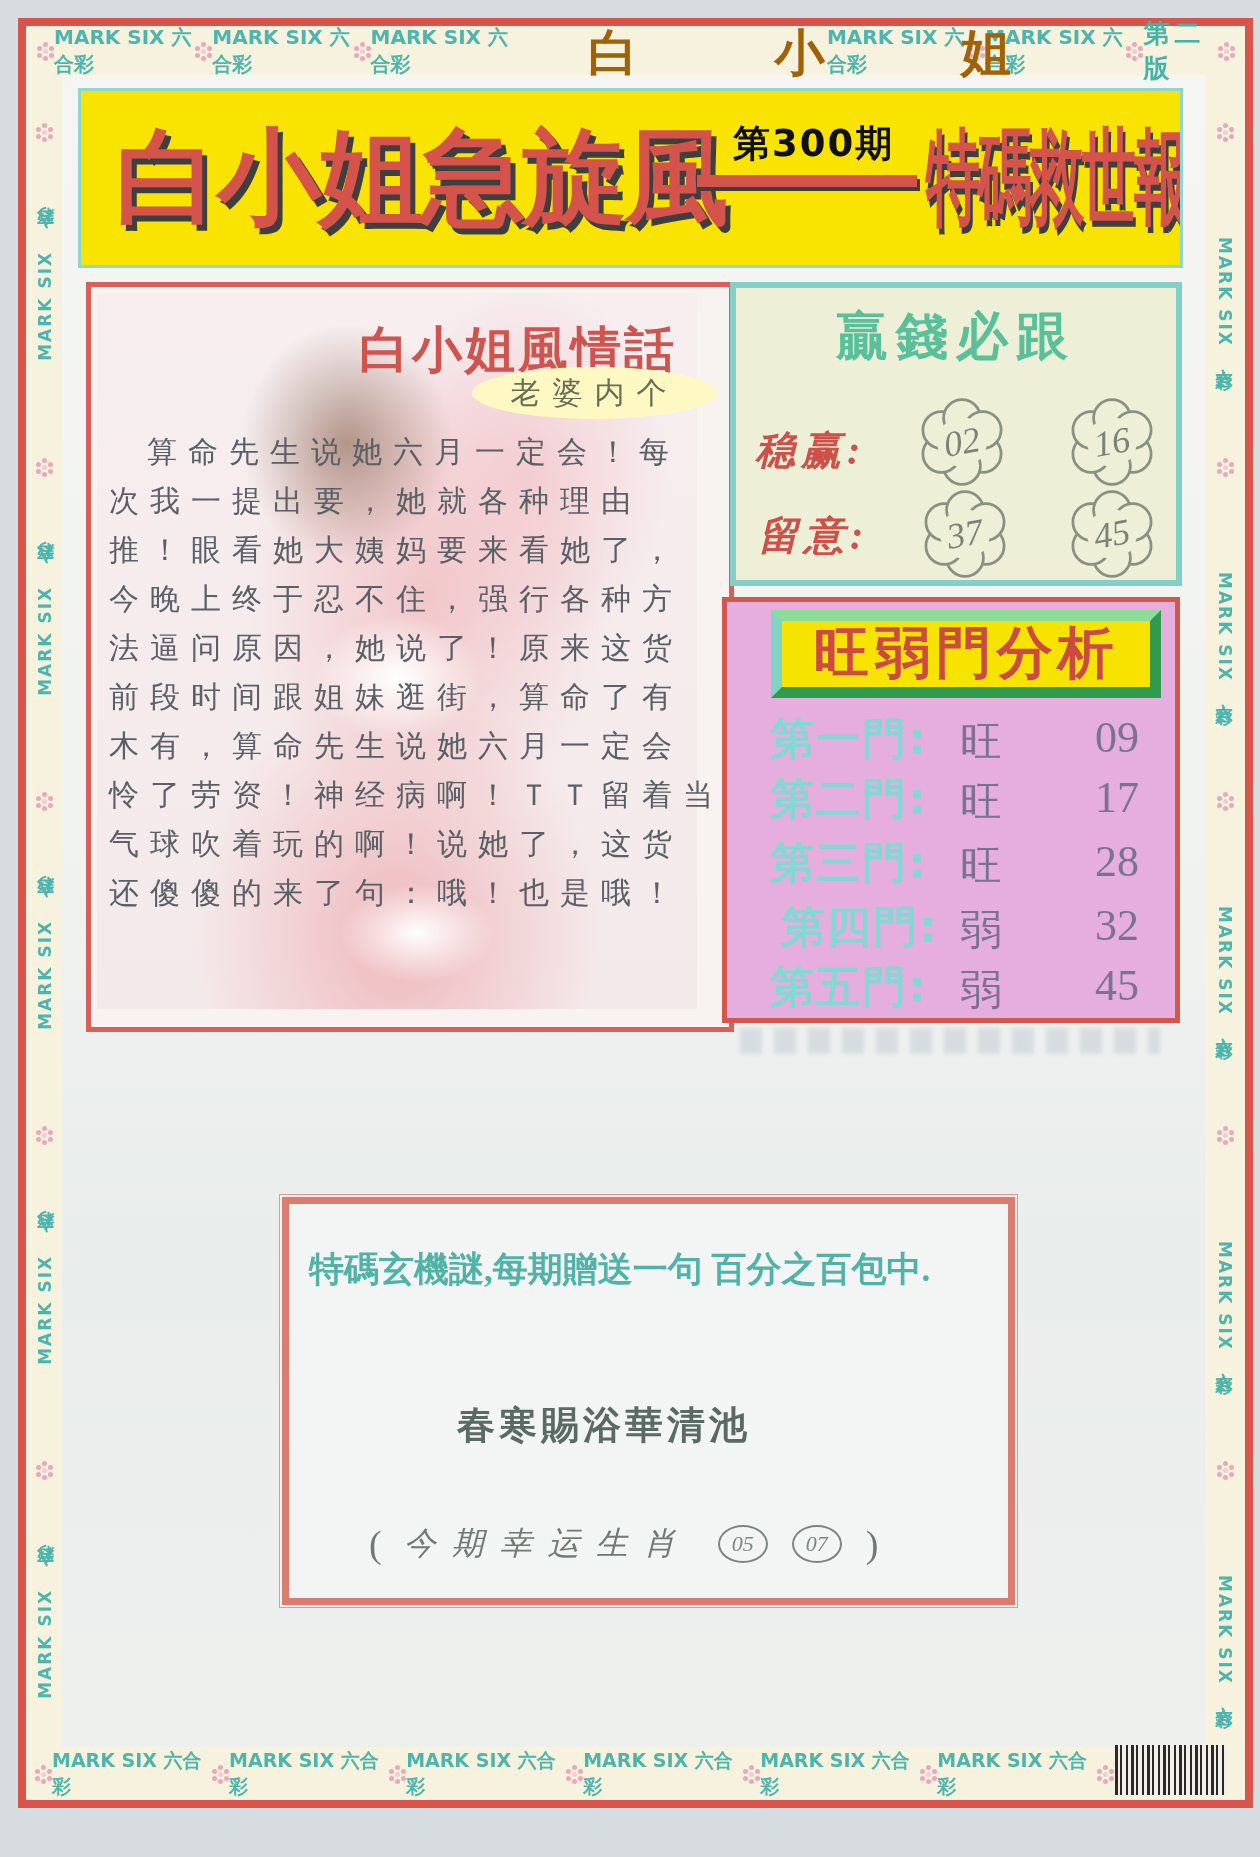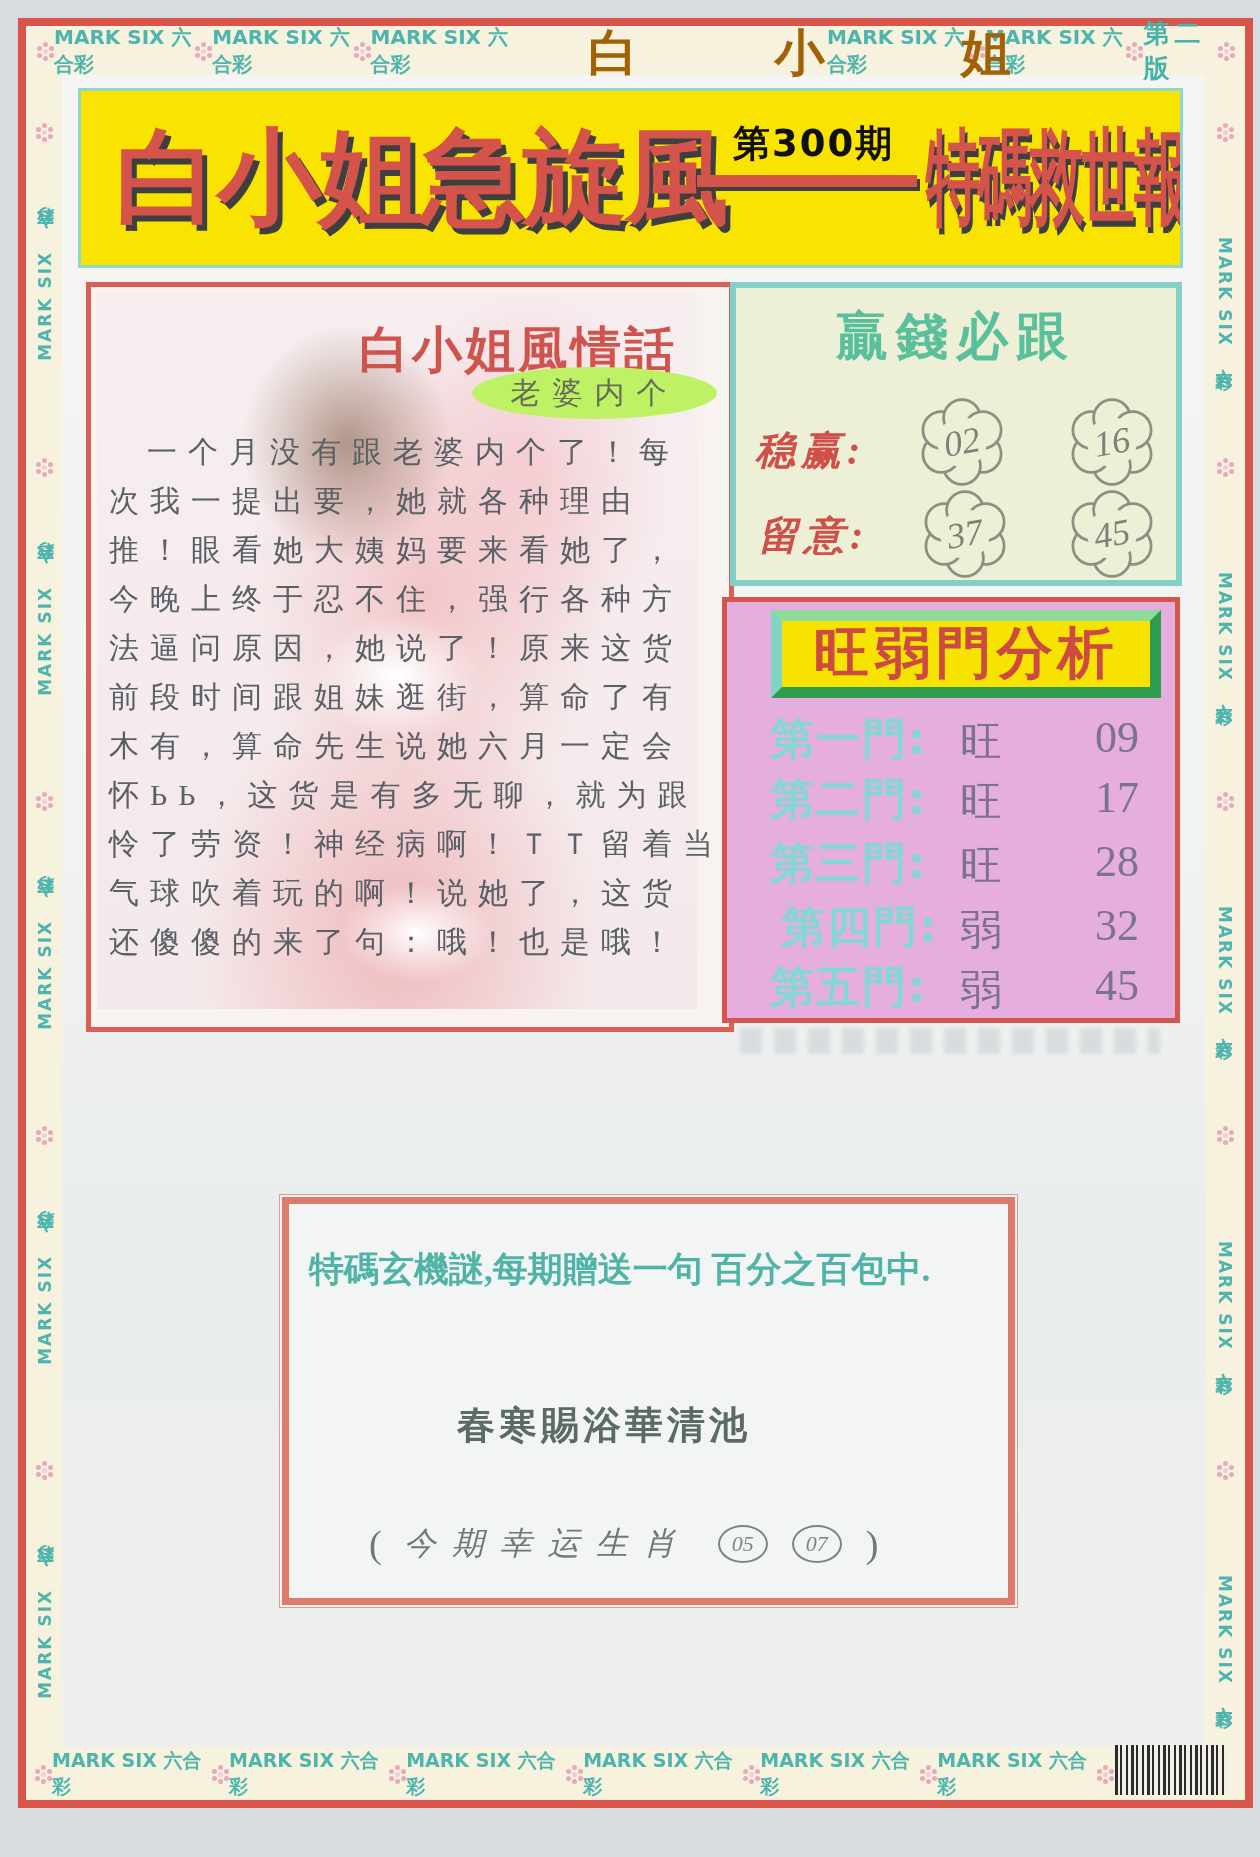--- a/index.html
+++ b/index.html
@@ -35,21 +35,21 @@
   .photo{left:6px;top:6px;width:600px;height:716px;
     background:
       radial-gradient(ellipse 120px 90px at 300px 385px,#ffffff 0%,rgba(255,255,255,0) 70%),
       radial-gradient(ellipse 110px 70px at 320px 640px,#ffffff 0%,rgba(255,255,255,0) 70%),
       radial-gradient(ellipse 150px 170px at 250px 150px,rgba(125,85,62,.55),rgba(125,85,62,0) 70%),
       radial-gradient(ellipse 240px 330px at 330px 300px,#f2c6c9,rgba(242,198,201,0) 75%),
       radial-gradient(ellipse 190px 260px at 430px 180px,#f4cfd4,rgba(244,207,212,0) 75%),
       radial-gradient(ellipse 260px 330px at 300px 640px,#efb9bd,rgba(239,185,189,0) 78%),
       linear-gradient(180deg,#f7eef0,#f4e9ea);}
   .story-title{left:268px;top:30px;font-size:50px;font-weight:bold;color:#d0544e;letter-spacing:3px;white-space:nowrap;}
-  .badge{left:381px;top:80px;width:245px;height:52px;background:#bef264;border-radius:50%;
+  .badge{left:381px;top:80px;width:245px;height:52px;background:#fef9c3;border-radius:50%;
          display:flex;align-items:center;justify-content:center;font-size:30px;color:#686d58;letter-spacing:12px;}
   .story-text{left:18px;top:140px;width:606px;font-size:30px;line-height:49px;letter-spacing:11px;color:#596066;}
   .story-line{white-space:nowrap;}
   .story-line.first{padding-left:38px;}
   
   .green-box{left:730px;top:282px;width:452px;height:304px;background:#edefd6;border:6px solid #84cfc7;box-sizing:border-box;}
   .gtitle{left:0;top:14px;width:100%;text-align:center;font-size:52px;font-weight:bold;color:#59c09b;letter-spacing:8px;
           font-family:"DejaVu Sans",sans-serif;}
   .glabel{font-size:40px;font-weight:bold;font-style:italic;color:#cf5049;letter-spacing:6px;white-space:nowrap;}
   .flower{width:92px;height:92px;}
@@ -154,28 +154,27 @@
     <div class="abs issue">第300期</div>
     <div class="abs dash"></div>
     <div class="abs hl hl-right">特碼救世報</div>
   </div>
 
   <div class="abs story-box">
     <div class="abs photo"></div>
     <div class="abs story-title">白小姐風情話</div>
     <div class="abs badge">老婆内个</div>
     <div class="abs story-text">
-      <div class="story-line first">一个月没有跟老婆内个了！每</div>
+      <div class="story-line first">算命先生说她六月一定会！每</div>
       <div class="story-line">次我一提出要，她就各种理由</div>
       <div class="story-line">推！眼看她大姨妈要来看她了，</div>
       <div class="story-line">今晚上终于忍不住，强行各种方</div>
       <div class="story-line">法逼问原因，她说了！原来这货</div>
       <div class="story-line">前段时间跟姐妹逛街，算命了有</div>
       <div class="story-line">木有，算命先生说她六月一定会</div>
-      <div class="story-line">怀ЬЬ，这货是有多无聊，就为跟</div>
       <div class="story-line">怜了劳资！神经病啊！ＴＴ留着当</div>
       <div class="story-line">气球吹着玩的啊！说她了，这货</div>
       <div class="story-line">还傻傻的来了句：哦！也是哦！</div>
     </div>
   </div>
 
   <div class="abs green-box">
     <div class="abs gtitle">贏錢必跟</div>
 
     <div class="abs glabel" style="left:19px;top:135px;">稳赢:</div>

